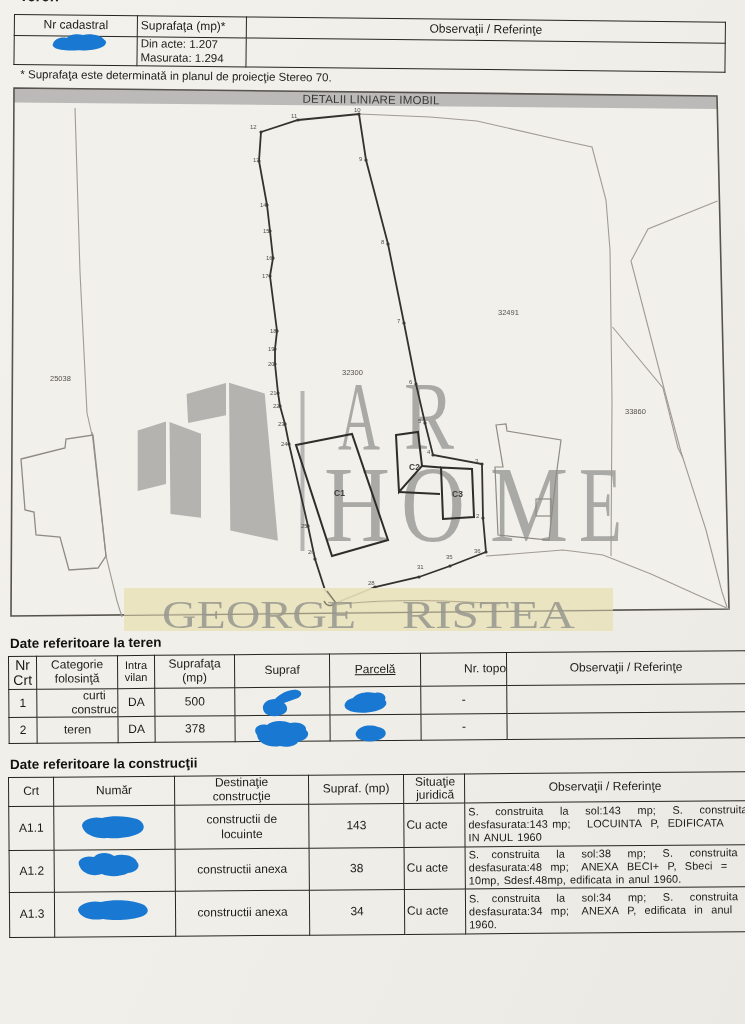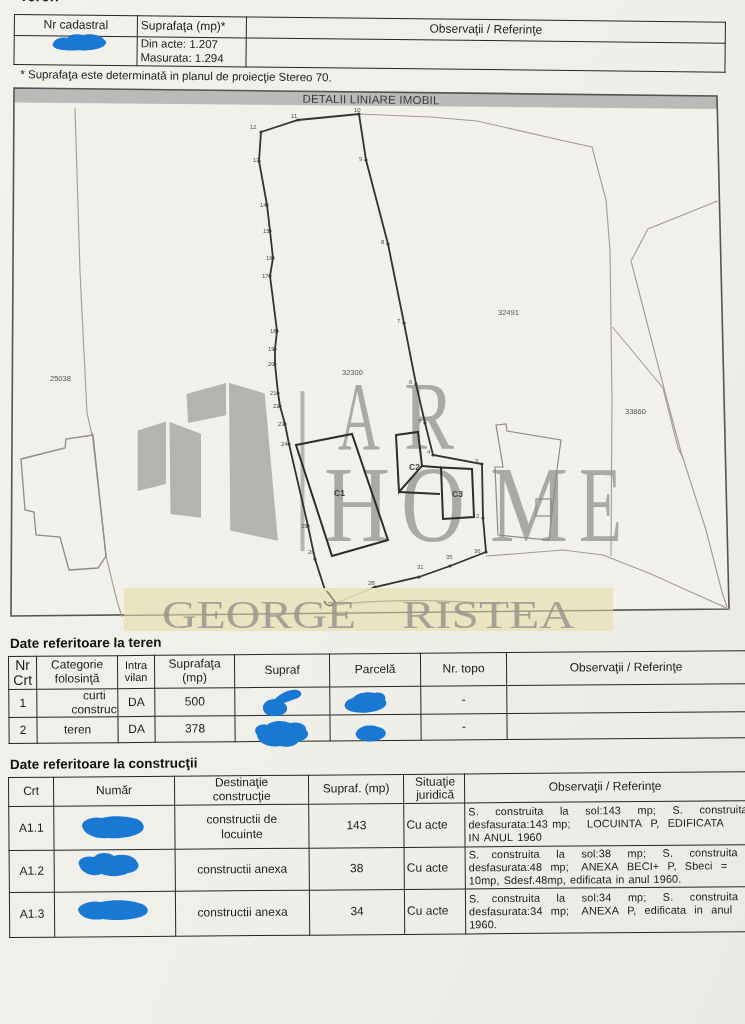--- a/index.html
+++ b/index.html
@@ -42,22 +42,22 @@
   <div class="abs" style="left:10px;top:636px;font-size:13.5px;font-weight:bold;color:#121110;">Date referitoare la teren</div>
 
   <table class="tbl abs" style="left:8px;top:656px;width:729px;">
     <tbody>
         <tr style="height:33px;font-size:11.5px;">
       <td style="width:27px;font-size:14px;line-height:1.05;text-align:center;">Nr<br>Crt</td>
       <td style="width:80px;">Categorie<br>folosinţă</td>
       <td style="width:36px;font-size:11px;line-height:1.05;">Intra<br>vilan</td>
       <td style="width:79px;border-radius:9px;">Suprafaţa<br>(mp)</td>
       <td style="width:94px;">Supraf</td>
-      <td style="width:90px;">Parcelă</td>
-      <td style="width:85px;">Nr. topo</td>
+      <td style="width:90px;text-decoration:underline;">Parcelă</td>
+      <td style="width:85px;text-align:right;">Nr. topo</td>
       <td style="width:238px;">Observaţii / Referinţe</td>
     </tr>
     <tr style="height:28px;font-size:11.5px;">
       <td>1</td>
       <td style="line-height:1.1;padding-left:34px;">curti<br>constructii</td>
       <td>DA</td>
       <td>500</td>
       <td></td>
       <td></td>
       <td>-</td>

